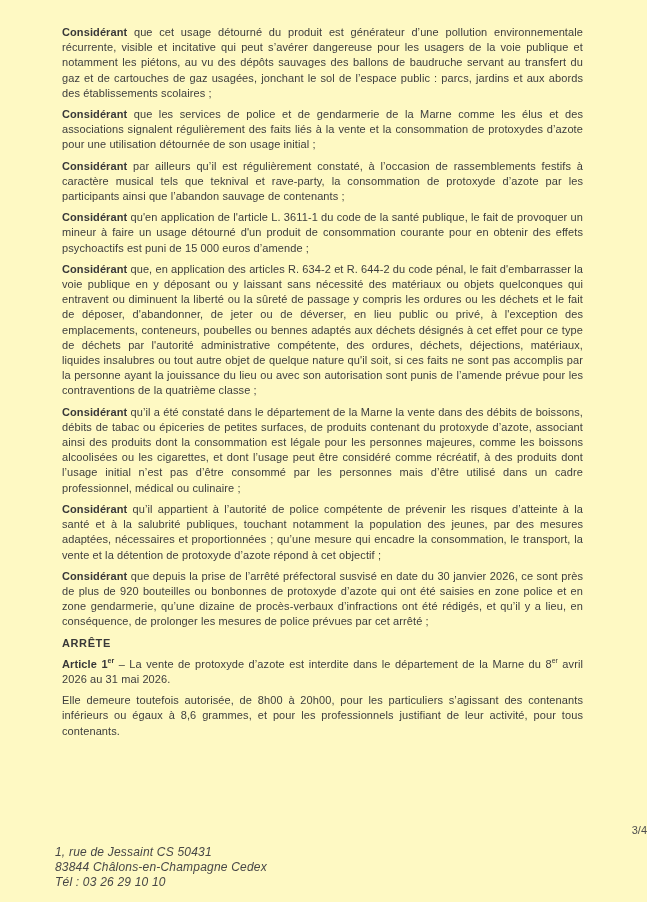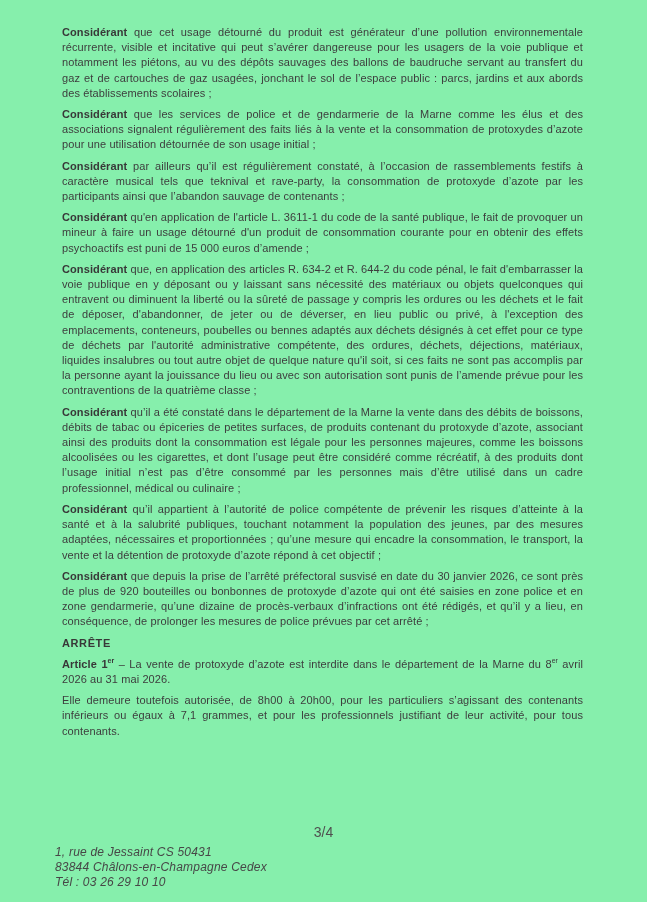--- a/index.html
+++ b/index.html
@@ -7,21 +7,21 @@
     width: 647px; height: 902px;
     background: #ffffff;
     font-family: "Liberation Sans", "DejaVu Sans", sans-serif;
   }
   body { position: relative; overflow: hidden; }
 
   .page {
     position: absolute;
     top: 0; left: 0;
     width: 647px; height: 902px;
-    background: #86efac;
+    background: #fef9c3;
   }
 
   .content {
     position: absolute;
     top: 25px;
     left: 62px;
     width: 521px;
     color: #3d3d3d;
     font-size: 11px;
     line-height: 15.2px;
@@ -50,22 +50,22 @@
     line-height: 0;
     vertical-align: super;
     letter-spacing: 0;
   }
 
   .page-number {
     position: absolute;
     top: 824px;
     left: 0;
     width: 647px;
-    text-align: center;
-    font-size: 14px;
+    text-align: right;
+    font-size: 11px;
     color: #4f4f4f;
   }
 
   .footer {
     position: absolute;
     top: 845px;
     left: 55px;
     font-size: 12px;
     line-height: 15px;
     font-style: italic;
@@ -94,21 +94,21 @@
 
     <p><span class="lead">Considérant</span> <span>qu’il appartient à l’autorité de police compétente de prévenir les risques d’atteinte à la santé et à la salubrité publiques, touchant notamment la population des jeunes, par des mesures adaptées, nécessaires et proportionnées ; qu’une mesure qui encadre la consommation, le transport, la vente et la détention de protoxyde d’azote répond à cet objectif ;</span></p>
 
     <p><span class="lead">Considérant</span> <span>que depuis la prise de l’arrêté préfectoral susvisé en date du 30 janvier 2026, ce sont près de plus de 920 bouteilles ou bonbonnes de protoxyde d’azote qui ont été saisies en zone police et en zone gendarmerie, qu’une dizaine de procès-verbaux d’infractions ont été rédigés, et qu’il y a lieu, en conséquence, de prolonger les mesures de police prévues par cet arrêté ;</span></p>
 
 
     <p class="arrete-heading">ARRÊTE</p>
 
     <p class="article-paragraph"><span class="lead"><span>Article 1</span><sup>er</sup></span><span> – </span><span>La vente de protoxyde d’azote est interdite dans le département de la Marne du 8</span><sup>er</sup><span> avril 2026 au 31 mai 2026.</span></p>
 
-    <p>Elle demeure toutefois autorisée, de 8h00 à 20h00, pour les particuliers s’agissant des contenants inférieurs ou égaux à 7,1 grammes, et pour les professionnels justifiant de leur activité, pour tous contenants.</p>
+    <p>Elle demeure toutefois autorisée, de 8h00 à 20h00, pour les particuliers s’agissant des contenants inférieurs ou égaux à 8,6 grammes, et pour les professionnels justifiant de leur activité, pour tous contenants.</p>
 
   </div>
 
   <div class="page-number">3/4</div>
 
   <div class="footer">
     <div>1, rue de Jessaint CS 50431</div>
     <div>83844 Châlons-en-Champagne Cedex</div>
     <div>Tél : 03 26 29 10 10</div>
   </div>

